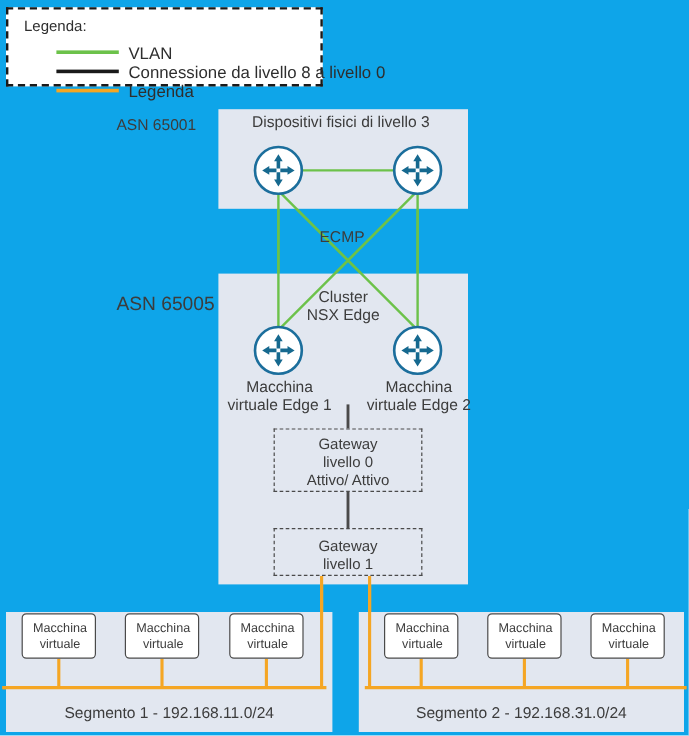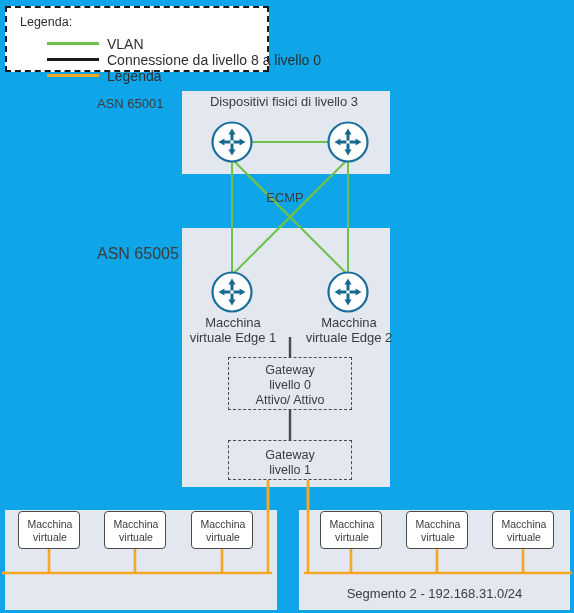--- a/index.html
+++ b/index.html
@@ -233,20 +233,22 @@
     <div class="legend-row" style="top:60px;">
       <div class="legend-swatch" style="background:#f5a623;"></div>
       <div class="legend-text">Legenda</div>
     </div>
   </div>
 
   <div class="lbl" id="asn-1">ASN 65001</div>
   <div class="lbl" id="asn-2">ASN 65005</div>
   <div class="lbl" id="title-top">Dispositivi fisici di livello 3</div>
   <div class="lbl" id="lbl-ecmp">ECMP</div>
+  <div class="lbl" id="lbl-cluster">Cluster
+NSX Edge</div>
   <div class="lbl" id="edge-1">Macchina
 virtuale Edge 1</div>
   <div class="lbl" id="edge-2">Macchina
 virtuale Edge 2</div>
 
   <div class="gw-box" id="gw-t0"></div>
   <div class="lbl" id="gw-t0-text">Gateway
 livello 0
 Attivo/ Attivo</div>
   <div class="gw-box" id="gw-t1"></div>
@@ -258,20 +260,21 @@
 virtuale</div>
   </div>
   <div class="vm-box" style="left:104px; top:511px;">
     <div class="vm-text">Macchina
 virtuale</div>
   </div>
   <div class="vm-box" style="left:191px; top:511px;">
     <div class="vm-text">Macchina
 virtuale</div>
   </div>
+  <div class="lbl" id="seg-1-label">Segmento 1 - 192.168.11.0/24</div>
 
   <div class="vm-box" style="left:320px; top:511px;">
     <div class="vm-text">Macchina
 virtuale</div>
   </div>
   <div class="vm-box" style="left:406px; top:511px;">
     <div class="vm-text">Macchina
 virtuale</div>
   </div>
   <div class="vm-box" style="left:492px; top:511px;">

